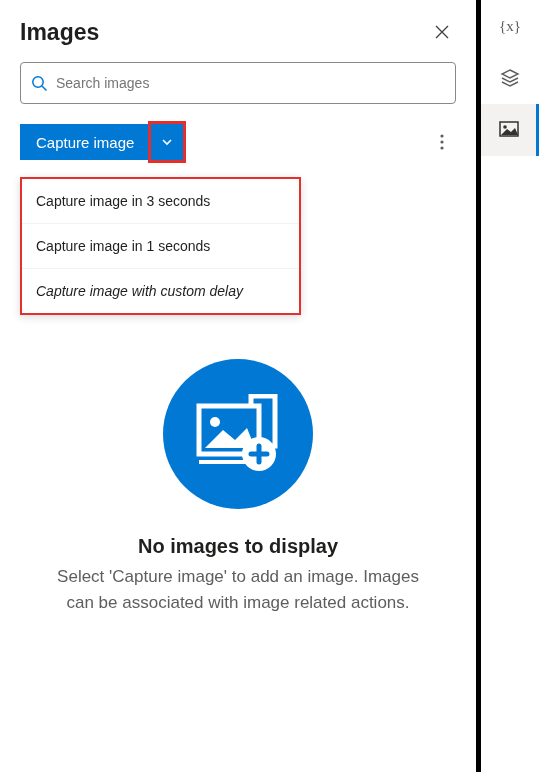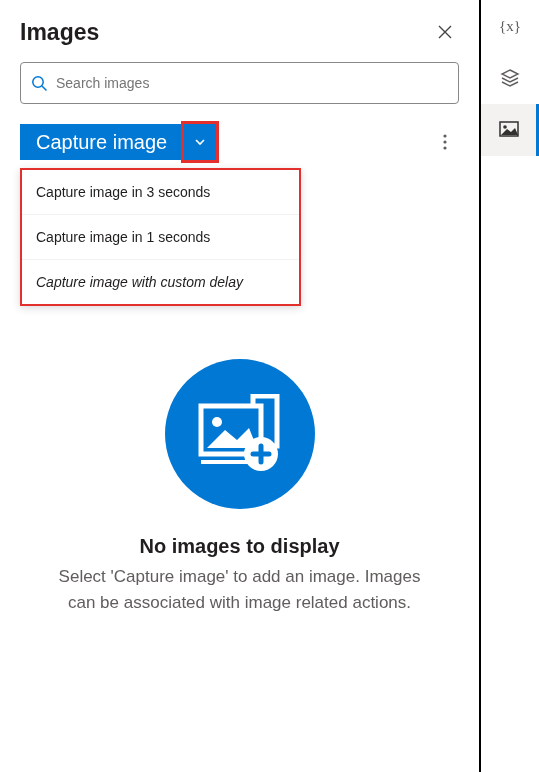--- a/index.html
+++ b/index.html
@@ -7,21 +7,21 @@
       font-family: "Segoe UI", Arial, sans-serif;
       background: #ffffff;
       width: 539px;
       height: 772px;
       overflow: hidden;
       display: flex;
     }
     .main-panel {
       width: 481px;
       height: 100%;
-      border-right: 2px solid #000000;
+      border-right: 5px solid #000000;
       padding: 18px 20px;
       display: flex;
       flex-direction: column;
     }
     .header {
       display: flex;
       justify-content: space-between;
       align-items: center;
       margin-bottom: 16px;
     }
@@ -71,21 +71,21 @@
     }
     .split-button {
       display: inline-flex;
       height: 36px;
     }
     .split-main {
       background: #0078d4;
       color: #ffffff;
       border: none;
       padding: 0 16px;
-      font-size: 20px;
+      font-size: 15px;
       cursor: pointer;
       height: 100%;
     }
     .split-chevron {
       background: #0078d4;
       color: #ffffff;
       border: none;
       width: 32px;
       height: 100%;
       cursor: pointer;
@@ -100,21 +100,21 @@
       width: 28px;
       height: 28px;
       display: flex;
       align-items: center;
       justify-content: center;
       cursor: pointer;
       color: #605e5c;
     }
     .dropdown {
       position: absolute;
-      top: 44px;
+      top: 53px;
       left: 0;
       width: 281px;
       background: #ffffff;
       border: 2px solid #e3302c;
       box-shadow: 0 2px 8px rgba(0,0,0,0.15);
       z-index: 10;
     }
     .dropdown-item {
       padding: 14px 14px;
       font-size: 14px;

